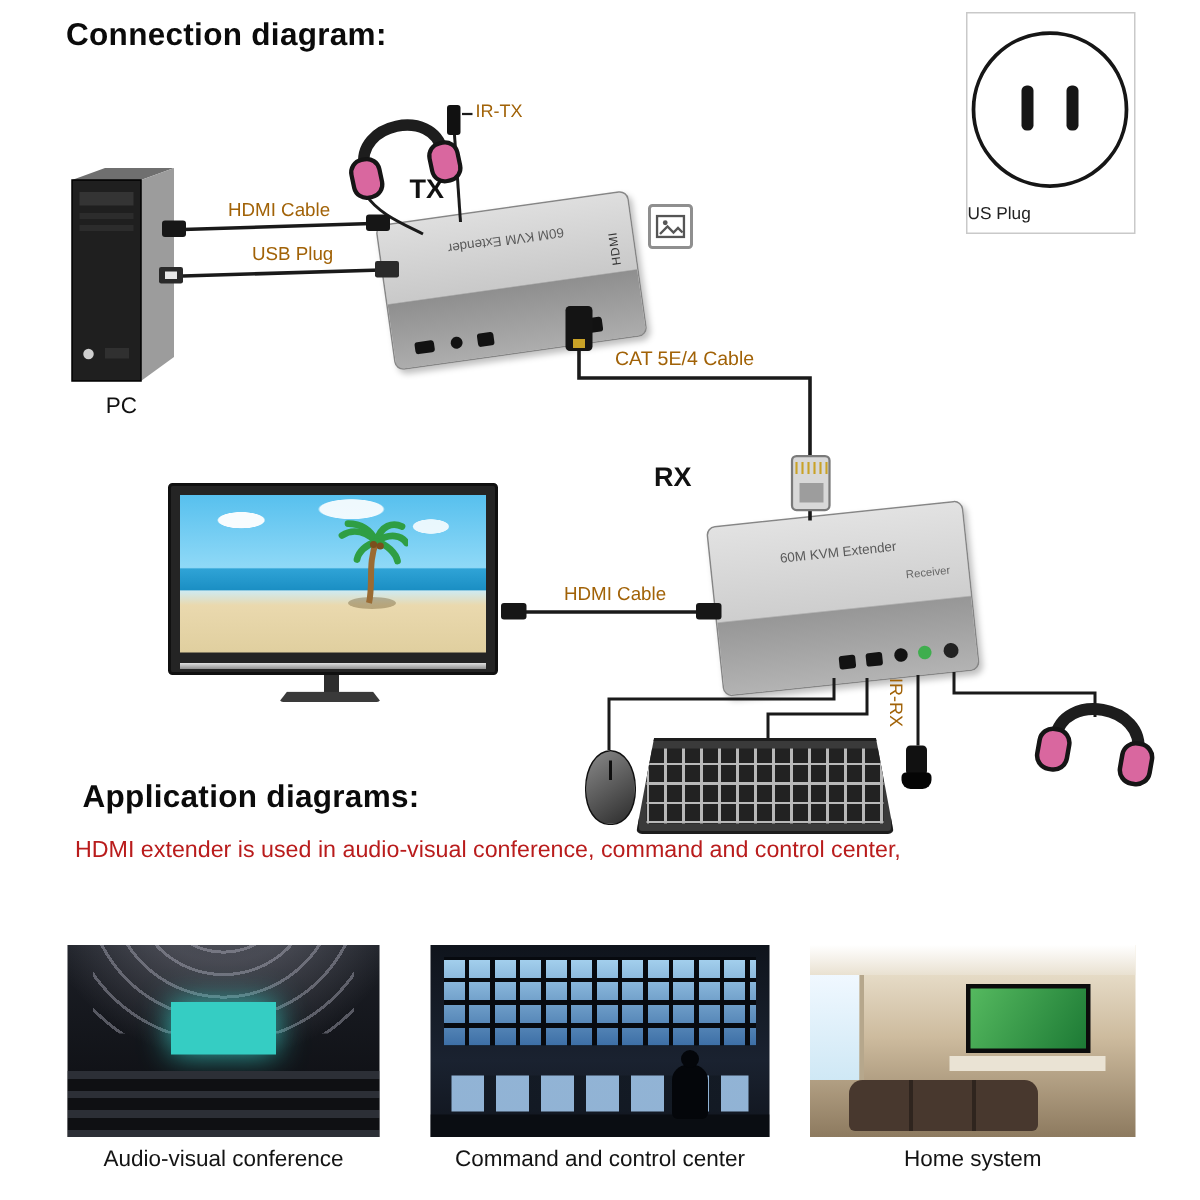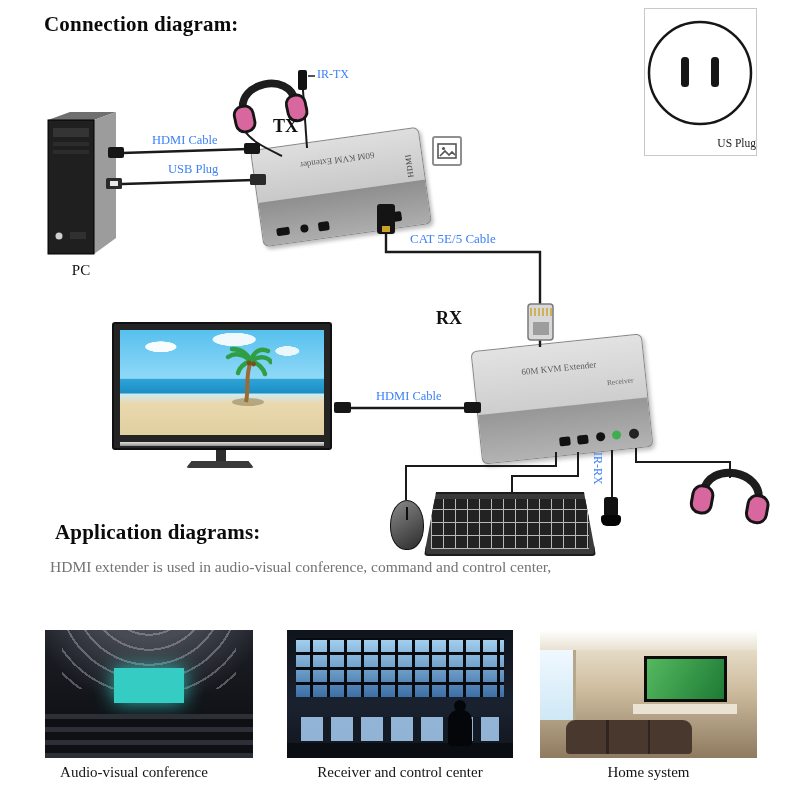--- a/index.html
+++ b/index.html
@@ -1,38 +1,38 @@
 <!DOCTYPE html>
 <html><head>
 <meta charset="utf-8">
 <style>
   html,body{margin:0;padding:0;background:#fff;}
   .canvas{position:relative;width:800px;height:800px;background:#fff;overflow:hidden;
-          font-family:Liberation Serif, serif;color:#111;}
+          font-family:Liberation Sans, sans-serif;color:#111;}
 
   
   .h-main{position:absolute;font-size:21px;font-weight:bold;color:#0b0b0b;letter-spacing:.2px;}
   #h-connection{left:44px;top:12px;}
   #h-application{left:55px;top:520px;}
-  .desc{position:absolute;left:50px;width:720px;font-size:15.5px;color:#737373;}
+  .desc{position:absolute;left:50px;width:720px;font-size:15.5px;color:#b91c1c;}
   #desc1{top:558px;} #desc2{top:583px;}
 
   
   .usplug{position:absolute;left:644px;top:8px;width:113px;height:148px;background:#fff;
           border:1px solid #c9c9c9;box-sizing:border-box;}
   .usplug svg{display:block;margin:4px auto 0;}
-  .usplug-label{position:absolute;bottom:6px;left:0;width:100%;text-align:right;
+  .usplug-label{position:absolute;bottom:6px;left:0;width:100%;text-align:left;
                 font-size:11.5px;color:#222;}
 
   
   .pc{position:absolute;left:44px;top:112px;width:74px;height:146px;}
   .pc-label{position:absolute;left:44px;top:262px;width:74px;text-align:center;font-size:15px;}
 
   
-  .lbl{position:absolute;font-size:12.5px;color:#3b82f6;z-index:6;}
+  .lbl{position:absolute;font-size:12.5px;color:#a16207;z-index:6;}
   #lbl-hdmi-top{left:152px;top:133px;}
   #lbl-usb{left:168px;top:162px;}
   #lbl-cat{left:410px;top:231px;font-size:13px;}
   #lbl-hdmi-bot{left:376px;top:389px;}
   #lbl-irtx{left:317px;top:67px;font-size:12px;}
   #lbl-irrx{left:590px;top:452px;font-size:12px;writing-mode:vertical-rl;}
   .dev-lbl{position:absolute;font-size:18px;font-weight:bold;z-index:6;}
   #lbl-tx{left:240px;top:116px;margin-left:33px;}
   #lbl-rx{left:436px;top:308px;}
 
@@ -131,21 +131,21 @@
   .p3-ceiling{position:absolute;top:0;left:0;right:0;height:16%;background:linear-gradient(#fff,#e9e1d1);}
   .p3-window{position:absolute;left:0;top:16%;width:15%;height:54%;border-right:3px solid #b6a78c;
     background:linear-gradient(#f0f8ff,#cfe8f5);}
   .p3-tv{position:absolute;right:14%;top:20%;width:38%;height:36%;background:#0c0c0c;padding:3px;box-sizing:border-box;}
   .p3-tvscreen{width:100%;height:100%;background:linear-gradient(120deg,#55b95f,#1d7a35);}
   .p3-cabinet{position:absolute;right:9%;top:58%;width:48%;height:8%;background:#eae3d4;}
   .p3-sofa{position:absolute;left:12%;bottom:3%;width:58%;height:27%;background:#48382e;
     border-radius:9px 9px 4px 4px;
     background-image:linear-gradient(90deg,transparent 0 32%,rgba(0,0,0,.35) 32% 34%,transparent 34% 65%,rgba(0,0,0,.35) 65% 67%,transparent 67%);}
   .caption{position:absolute;top:764px;font-size:15px;color:#141414;text-align:center;}
-  #cap1{left:30px;width:208px;} #cap2{left:287px;width:226px;} #cap3{left:540px;width:217px;}
+  #cap1{left:45px;width:208px;} #cap2{left:287px;width:226px;} #cap3{left:540px;width:217px;}
 </style>
 </head>
 <body>
 
 <div class="canvas">
 
   <div class="h-main" id="h-connection">Connection diagram:</div>
   <div class="h-main" id="h-application">Application diagrams:</div>
   <div class="desc" id="desc1">HDMI extender is used in audio-visual conference, command and control center,</div>
 
@@ -261,21 +261,21 @@
   <div class="picbox">
     <svg width="20" height="16" viewBox="0 0 20 16">
       <rect x="1" y="1" width="18" height="14" fill="none" stroke="#555" stroke-width="1.6"></rect>
       <circle cx="6.5" cy="5.5" r="1.6" fill="#555"></circle>
       <path d="M3 13 L8 8 L12 12 L15 9 L18 12" fill="none" stroke="#555" stroke-width="1.6"></path>
     </svg>
   </div>
 
   <div class="lbl" id="lbl-hdmi-top">HDMI Cable</div>
   <div class="lbl" id="lbl-usb">USB Plug</div>
-  <div class="lbl" id="lbl-cat">CAT 5E/5 Cable</div>
+  <div class="lbl" id="lbl-cat">CAT 5E/4 Cable</div>
   <div class="lbl" id="lbl-hdmi-bot">HDMI Cable</div>
 
   <div class="unit rx-unit">
     <div class="unit-print rx-print">60M KVM Extender</div>
     <div class="rx-sub">Receiver</div>
     <div class="port" style="left:78px;bottom:9px;width:11px;height:9px;"></div>
     <div class="port" style="left:96px;bottom:9px;width:11px;height:9px;"></div>
     <div class="jack" style="right:46px;bottom:10px;width:9px;height:9px;"></div>
     <div class="jack" style="right:30px;bottom:10px;width:9px;height:9px;background:#3fae4e;"></div>
     <div class="jack" style="right:12px;bottom:9px;width:10px;height:10px;background:#222;"></div>
@@ -335,16 +335,16 @@
     <div class="p3-ceiling"></div>
     <div class="p3-window"></div>
     <div class="p3-tv">
         <div class="p3-tvscreen"></div>
       </div>
     <div class="p3-cabinet"></div>
     <div class="p3-sofa"></div>
   </div>
 
   <div class="caption" id="cap1">Audio-visual conference</div>
-  <div class="caption" id="cap2">Receiver and control center</div>
+  <div class="caption" id="cap2">Command and control center</div>
   <div class="caption" id="cap3">Home system</div>
 
 </div>
 
 </body></html>

